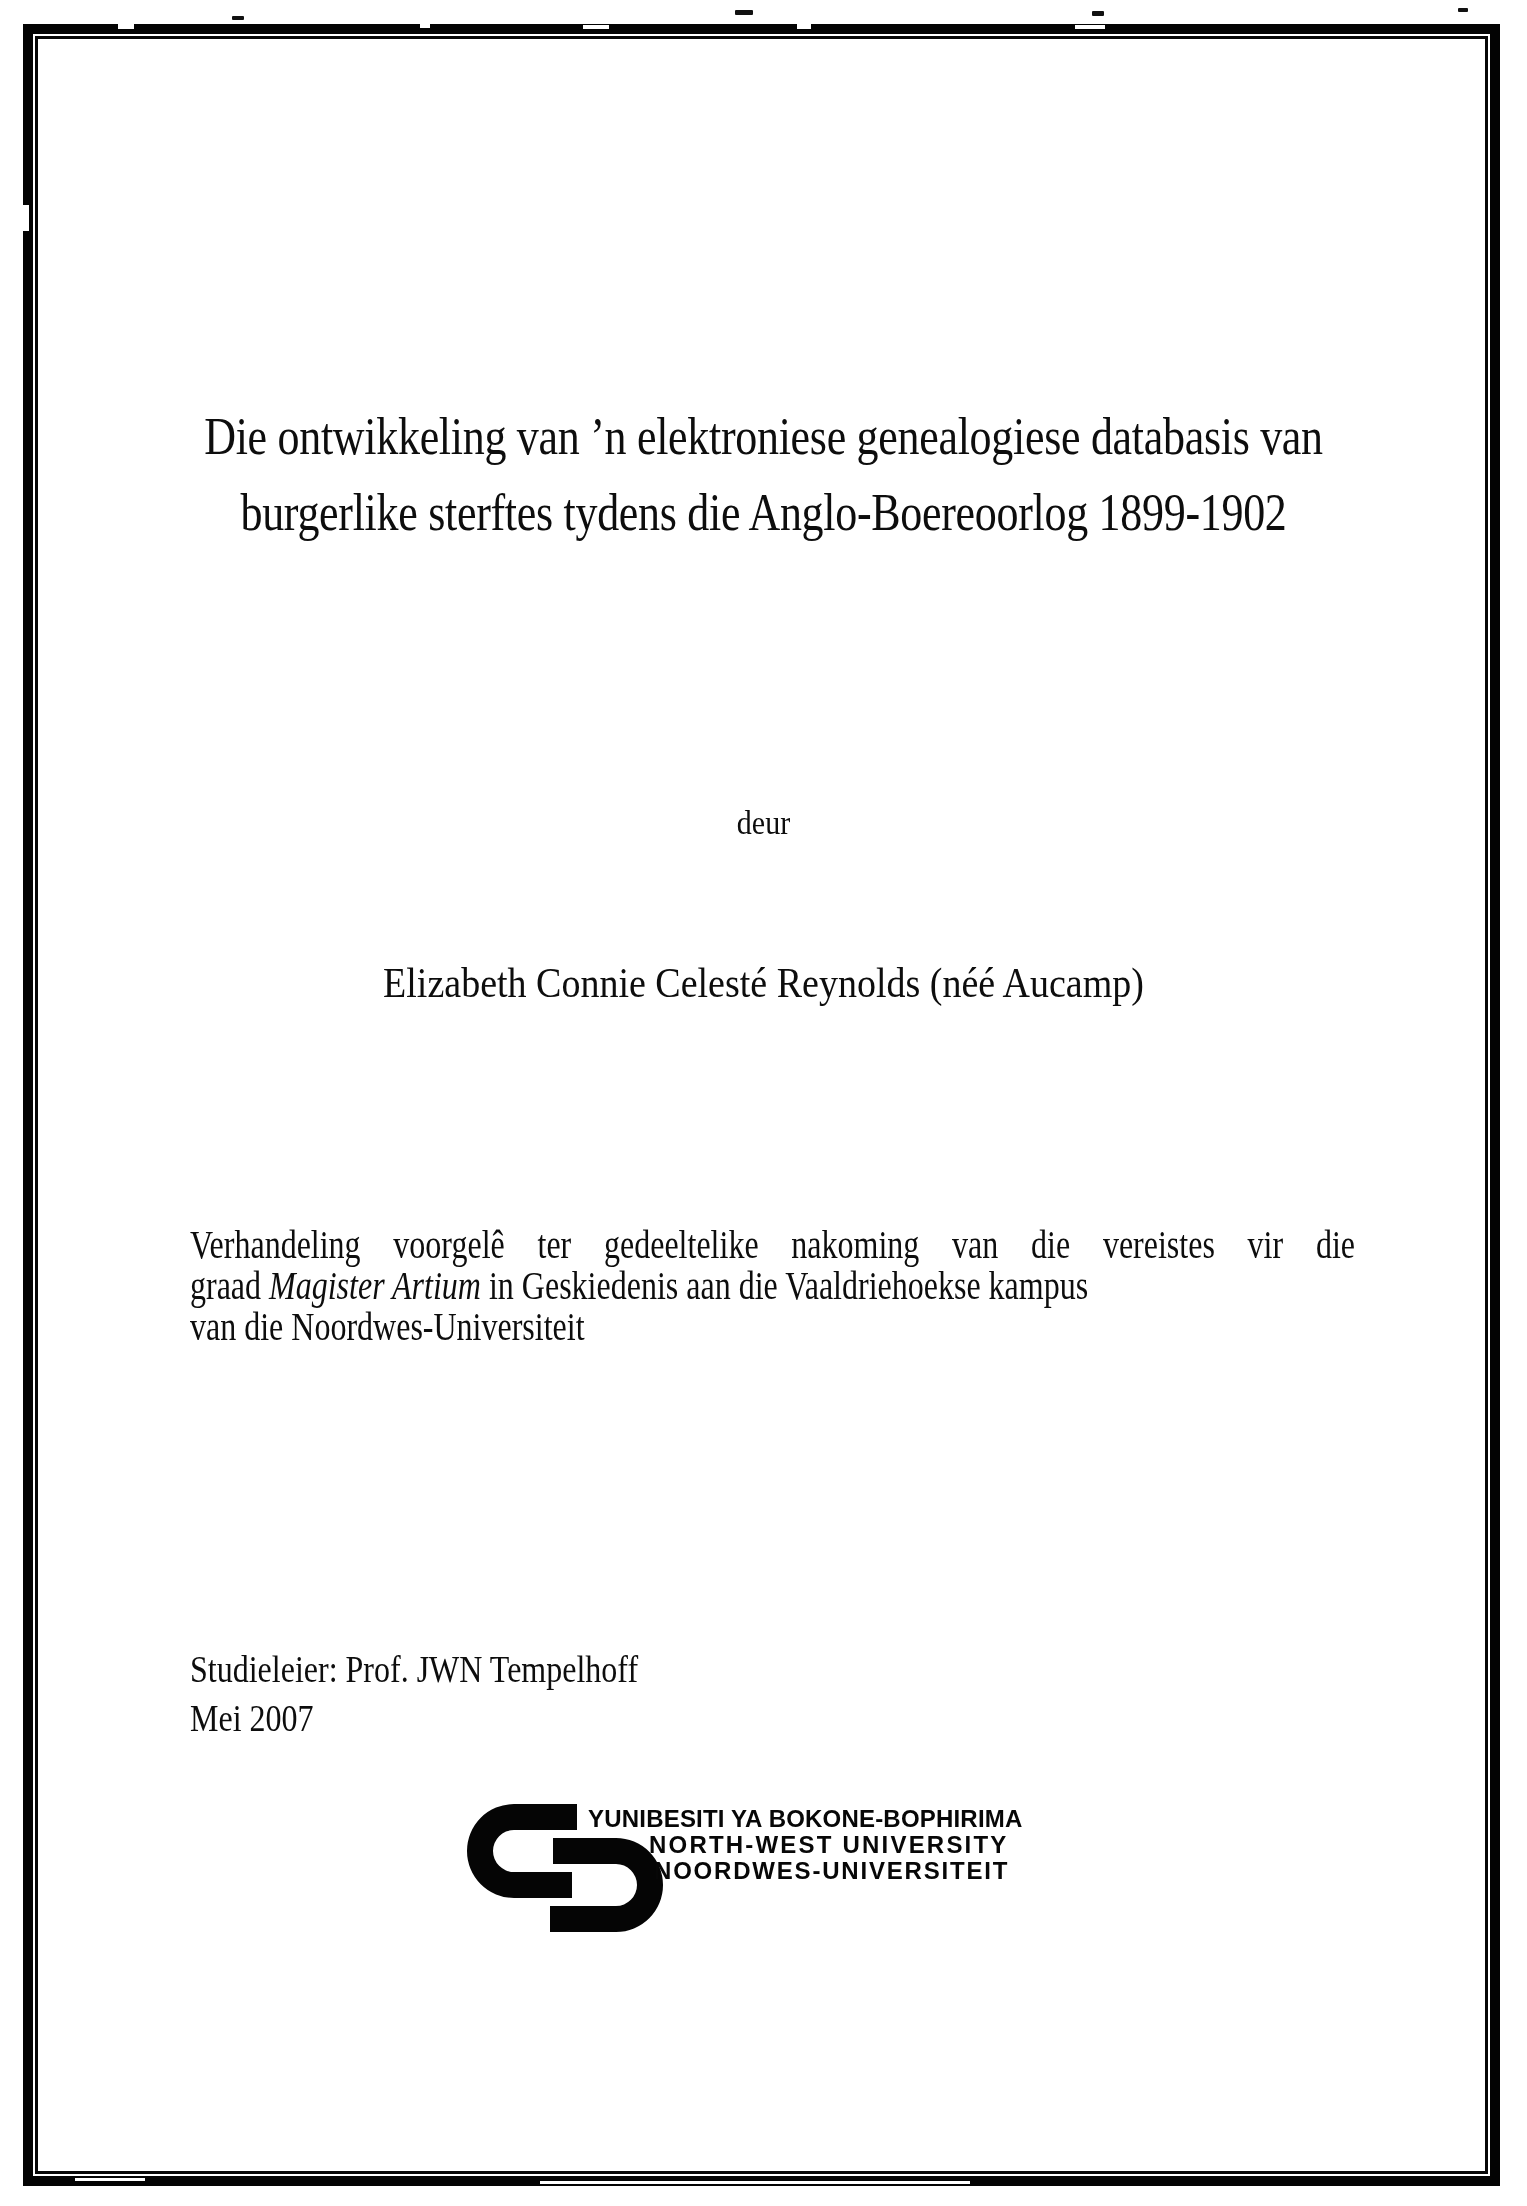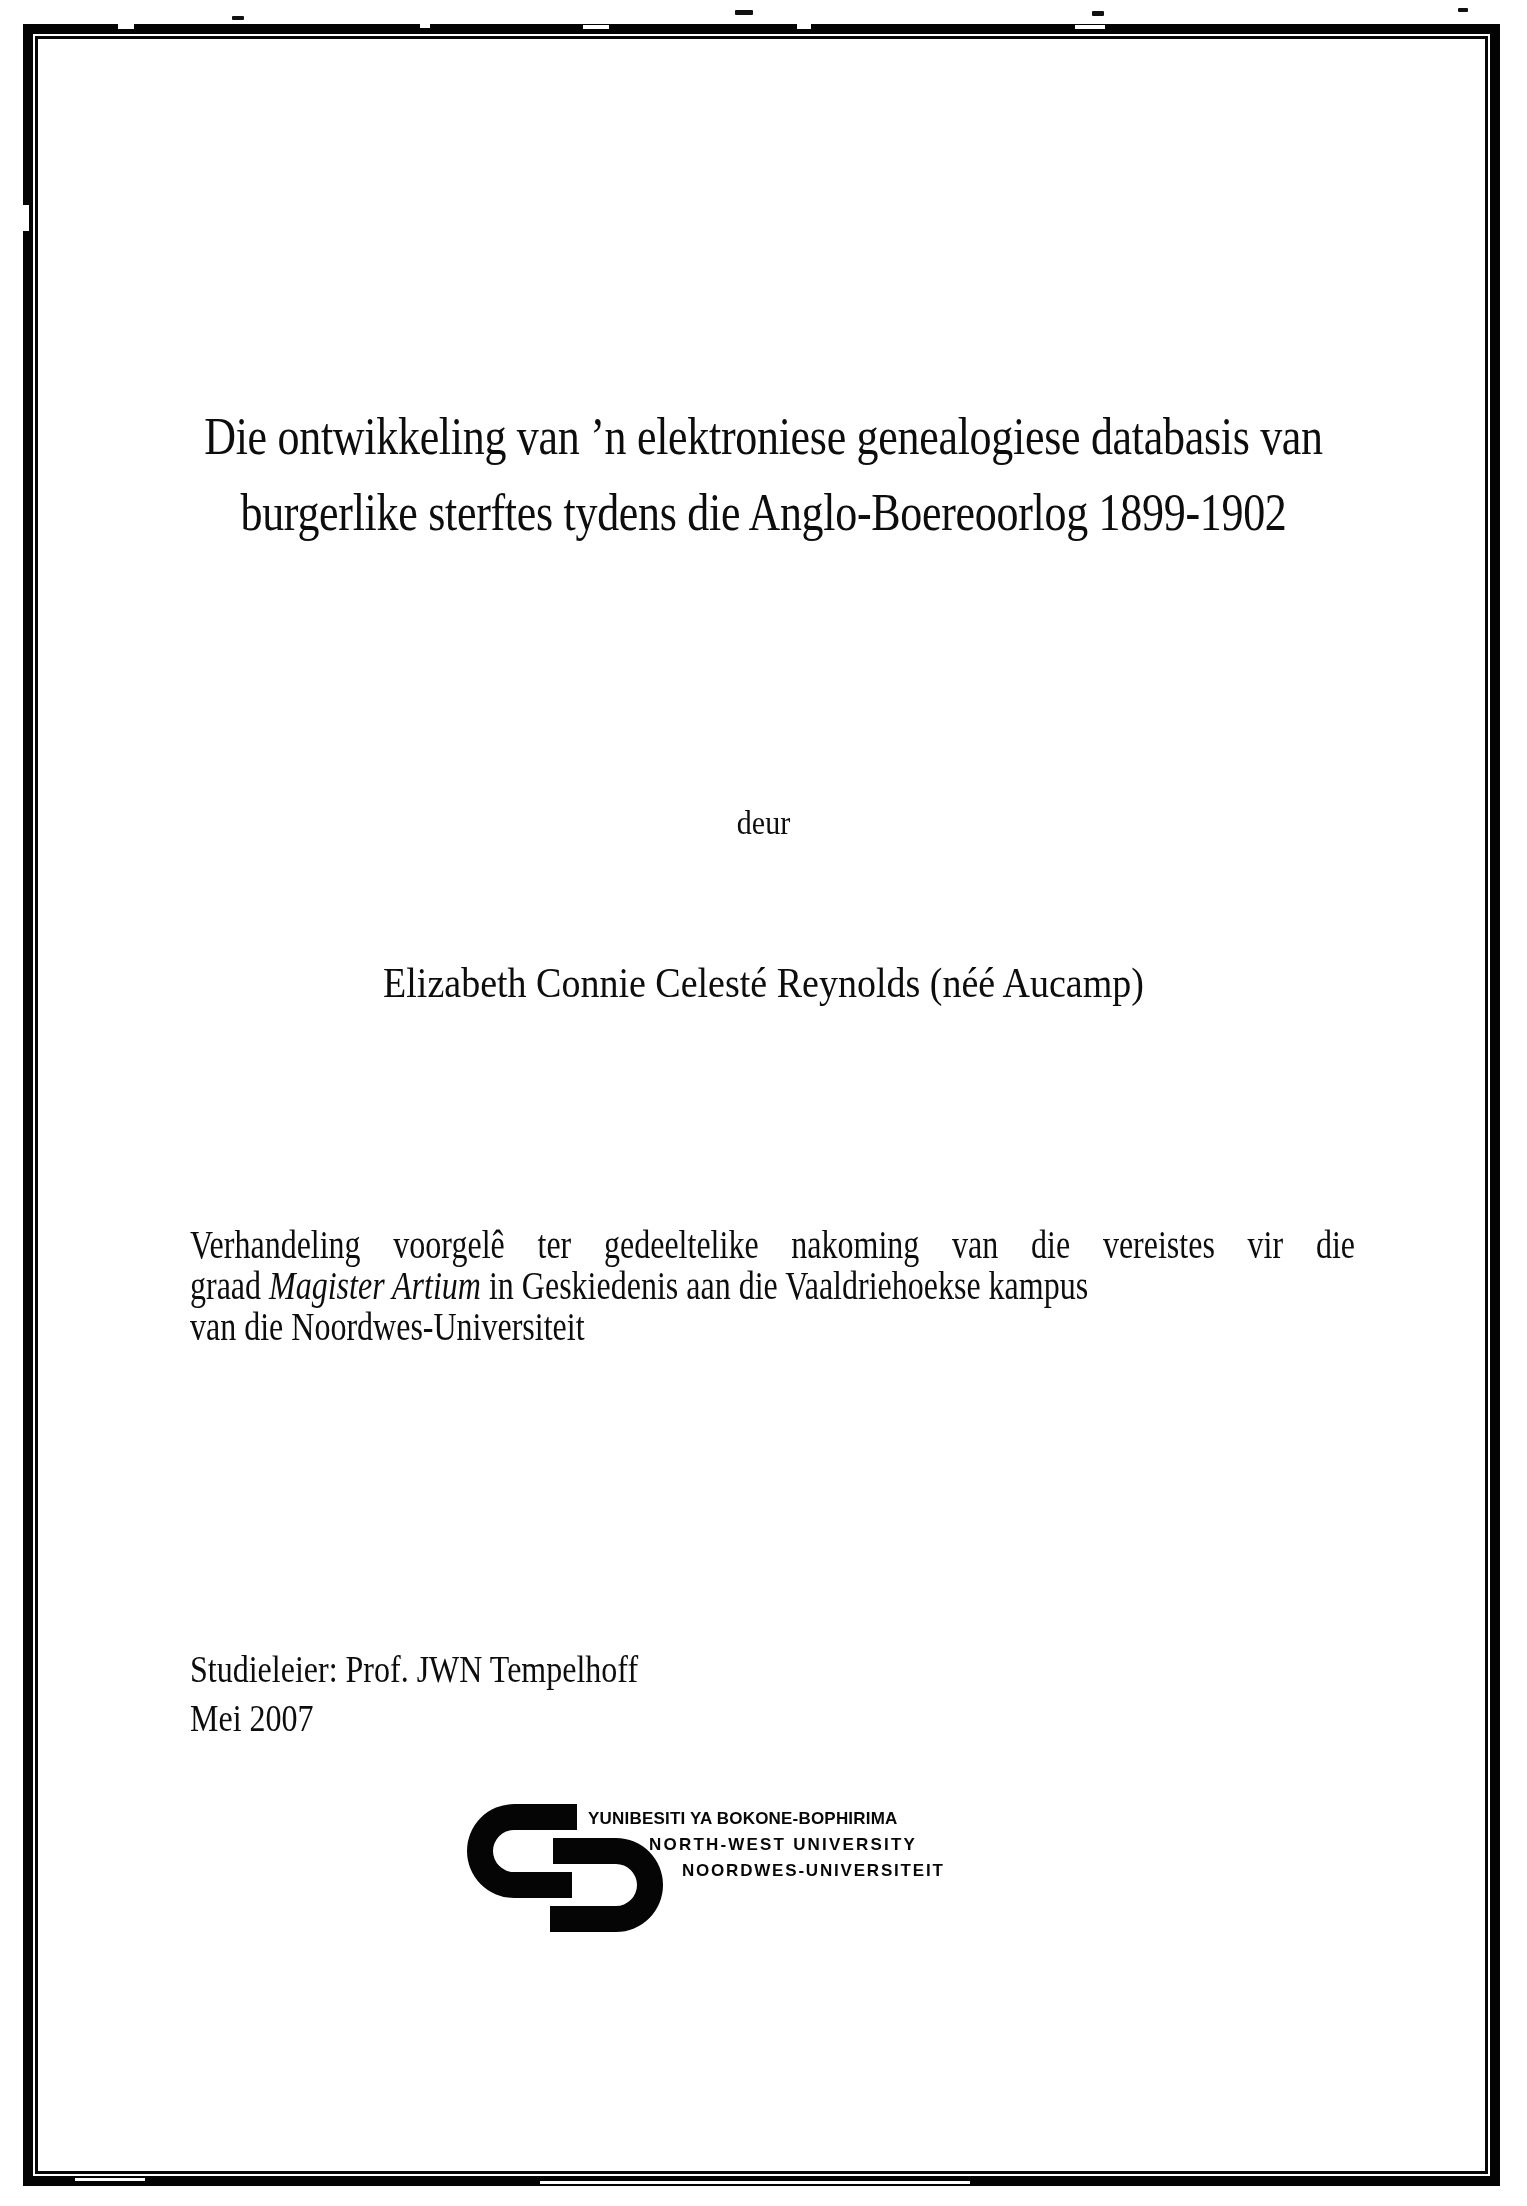--- a/index.html
+++ b/index.html
@@ -42,26 +42,26 @@
   .supervisor{
     position:absolute;top:1645px;left:190px;
     font-size:32px;line-height:41px;
     transform:scaleY(1.2);transform-origin:0 0;
   }
   
   .logo-mark{position:absolute;left:465px;top:1801px;}
   .logo-text{
     position:absolute;left:588px;top:1806px;
     font-family:"Liberation Sans","DejaVu Sans",sans-serif;
-    font-weight:700;font-size:17px;line-height:26px;color:#070707;
+    font-weight:700;font-size:24px;line-height:26px;color:#070707;
     white-space:nowrap;
   }
   .logo-text .l1{letter-spacing:0.2px;}
   .logo-text .l2{margin-left:61px;letter-spacing:2.2px;}
-  .logo-text .l3{margin-left:94px;letter-spacing:1.8px;}
+  .logo-text .l3{margin-left:66px;letter-spacing:1.8px;}
   
   .wear{position:absolute;background:#ffffff;}
   .speck{position:absolute;background:#111111;border-radius:1px;}
 </style>
 </head>
 <body>
 
 <div class="frame-outer">
   <div class="frame-inner"></div>
 </div>

